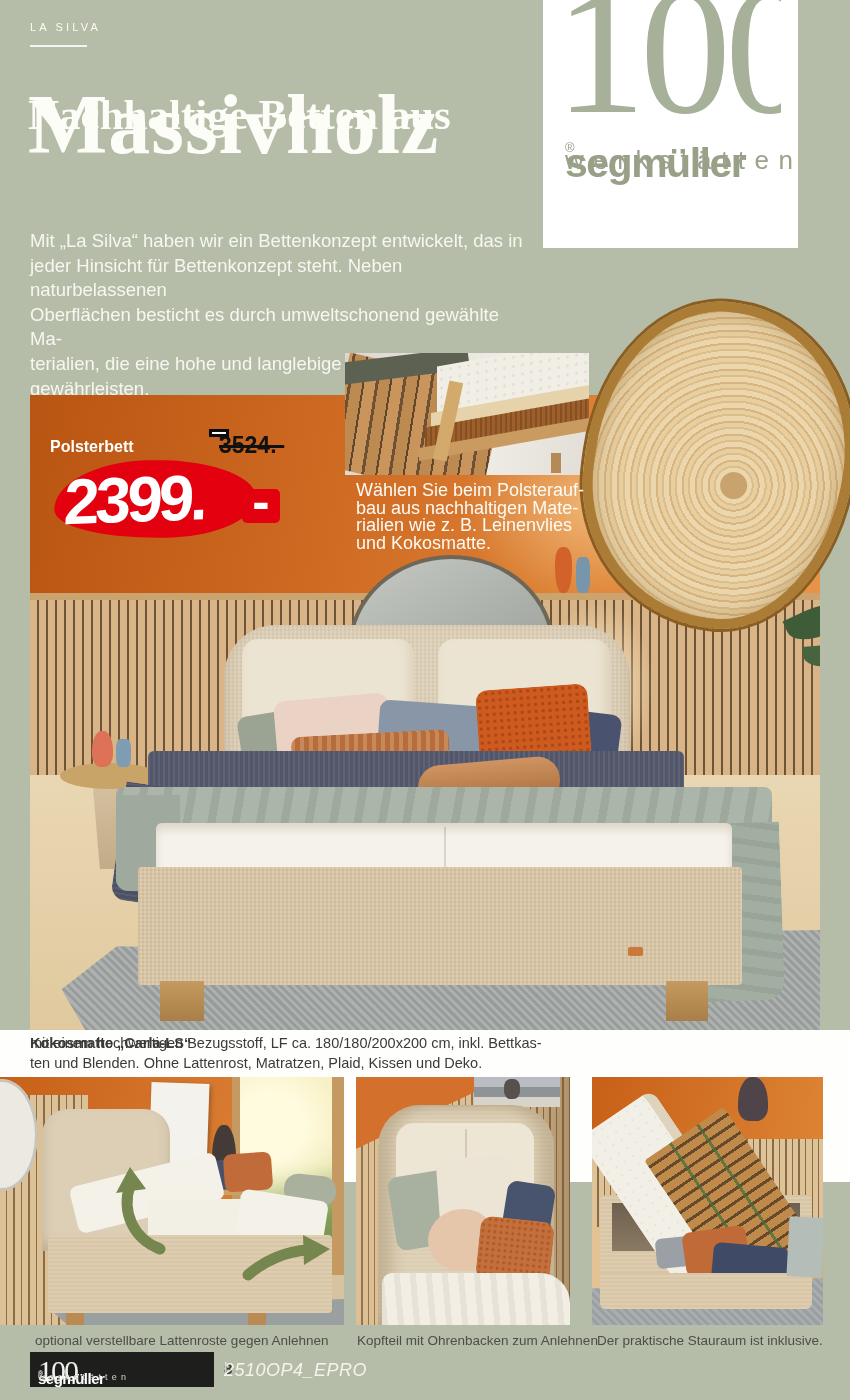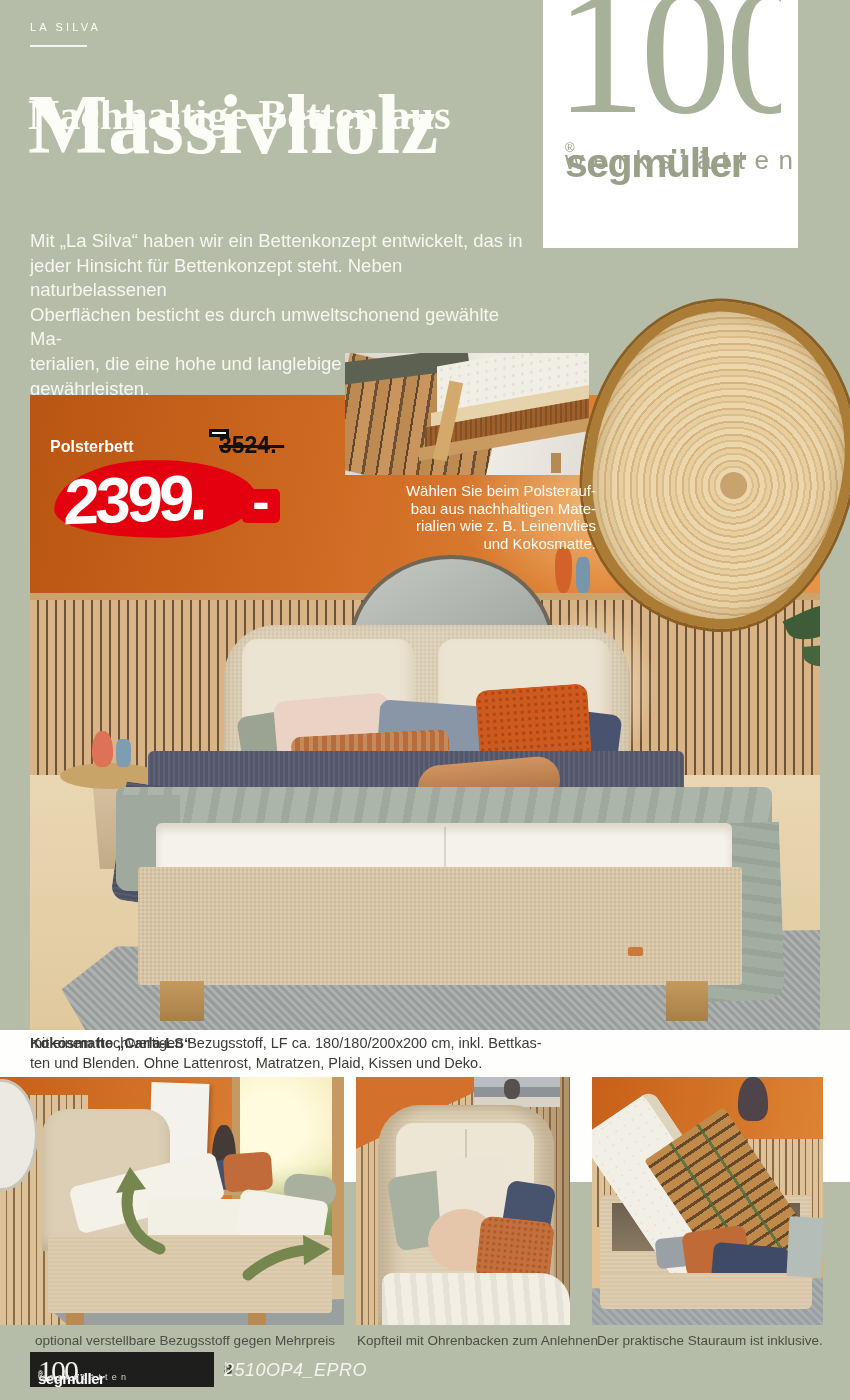--- a/index.html
+++ b/index.html
@@ -118,21 +118,21 @@
   .old-price .strike{position:static;text-decoration:line-through;text-decoration-thickness:2.5px;}
   .old-price .ast{position:static;font-size:13px;vertical-align:super;font-weight:900;}
   .price-blob{left:54px;top:460px;width:202px;height:78px;background:#e3000f;
     border-radius:46% 54% 42% 58%/60% 52% 48% 40%;transform:rotate(-2deg);}
   .price-main{left:10px;top:2px;width:200px;font-size:64px;font-weight:900;color:#fff;letter-spacing:-4px;
     transform:skewX(-4deg);line-height:74px;}
   .price-dashbox{left:242px;top:489px;width:38px;height:34px;background:#e3000f;border-radius:5px;
     text-align:center;font-size:52px;font-weight:900;color:#fff;line-height:24px;}
   .offer-badge{left:48px;top:525px;width:216px;height:28px;background:#e3000f;color:#fff;
     font-size:20.5px;font-weight:800;text-align:center;line-height:28px;}
-  .materials-note{left:356px;top:482px;width:240px;font-size:15px;line-height:17.5px;color:#fbfbf5;white-space:pre-line;text-align:right;}
+  .materials-note{left:356px;top:482px;width:240px;font-size:18px;line-height:17.5px;color:#fbfbf5;white-space:pre-line;}
 
   
   .white-band{left:0;top:1030px;width:850px;height:152px;background:#fefefc;}
   .main-caption{left:30px;top:1034px;width:545px;font-size:14.5px;line-height:19.5px;color:#3b3b37;white-space:pre-line;}
   .main-caption b{font-weight:700;}
 
   
   .fphoto{top:1077px;height:248px;overflow:hidden;background:#d8c3a0;}
   .f1{left:0;width:344px;} .f2{left:356px;width:214px;} .f3{left:592px;width:231px;}
   .f1-wall{left:0;top:0;width:344px;height:150px;background:linear-gradient(100deg,#c86018,#e08a3e);}
@@ -383,21 +383,21 @@
     <div class="f3-box-inner"></div>
     <div class="f3-lid-mattress"></div>
     <div class="f3-lid-slats"></div>
     <div class="f3-p-grey"></div>
     <div class="f3-p-terra"></div>
     <div class="f3-p-navy"></div>
     <div class="f3-lip"></div>
     <div class="f3-blanket"></div>
   </div>
 
-  <div class="fcap fcap1">optional verstellbare Bezugsstoff gegen Mehrpreis</div>
+  <div class="fcap fcap1">optional verstellbare Lattenroste gegen Anlehnen</div>
   <div class="fcap fcap2">Kopfteil mit Ohrenbacken zum Anlehnen</div>
   <div class="fcap fcap3">Der praktische Stauraum ist inklusive.</div>
 
   <div class="footer-box">
     <span class="f-number">100</span>
     <span>
       <span class="f-seg">
           <span>segmüller</span>
           <span class="f-reg">®</span>
         </span>

